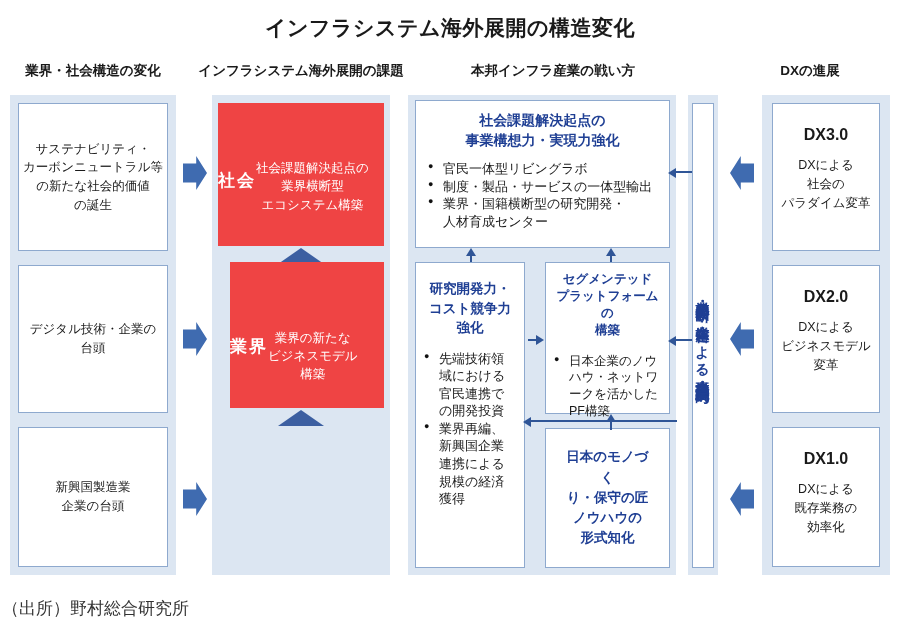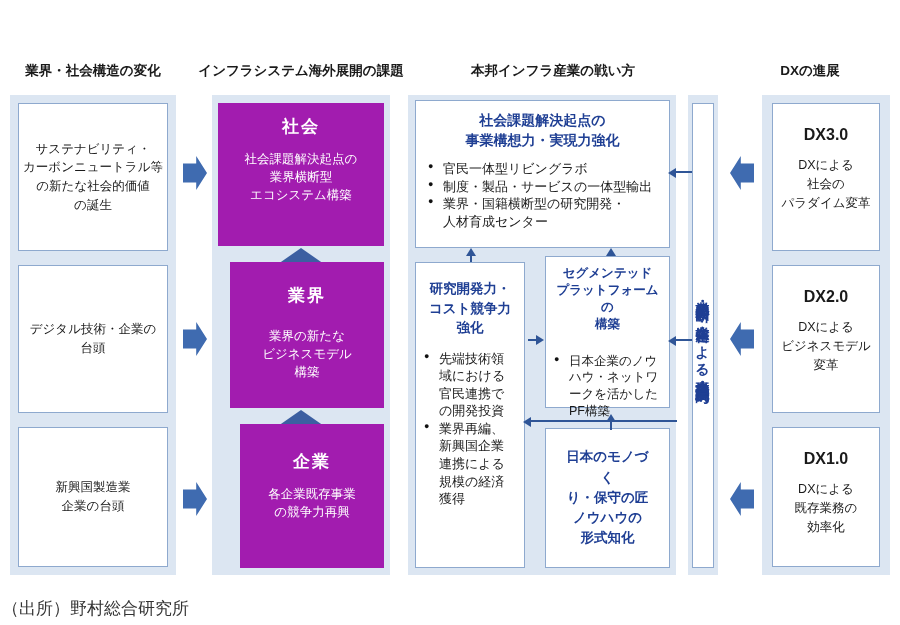--- a/index.html
+++ b/index.html
@@ -32,22 +32,22 @@
   .box{
     position:absolute;background:#ffffff;border:1px solid #8ea9ce;
     box-sizing:border-box;display:flex;flex-direction:column;
     align-items:center;justify-content:center;text-align:center;
   }
   .box .bt{font-weight:bold;}
   .box .bd{font-weight:normal;}
 
   
   .dk{
-    position:absolute;background:#a21caf;color:#ffffff;box-sizing:border-box;
-    display:flex;flex-direction:column;align-items:center;justify-content:flex-start;
+    position:absolute;background:#ef4444;color:#ffffff;box-sizing:border-box;
+    display:flex;flex-direction:row;align-items:center;justify-content:flex-start;
     text-align:center;
   }
   .dk .dt{font-size:17px;font-weight:bold;letter-spacing:2px;}
   .dk .dd{font-size:12.5px;font-weight:normal;line-height:1.45;}
 
   
   .chev{
     position:absolute;background:#3f6bb0;
     clip-path:polygon(0% 22%,55% 22%,55% 0%,100% 50%,55% 100%,55% 78%,0% 78%);
   }
@@ -87,20 +87,21 @@
 
   .source{
     position:absolute;left:2px;top:597px;font-size:17px;color:#333;
   }
 </style>
 </head>
 <body>
 
 <div id="canvas">
 
+  <div class="title">インフラシステム海外展開の構造変化</div>
 
   <div class="colhead" style="left:10px;width:166px;">業界・社会構造の変化</div>
   <div class="colhead" style="left:190px;width:222px;">インフラシステム海外展開の課題</div>
   <div class="colhead" style="left:430px;width:246px;">本邦インフラ産業の戦い方</div>
   <div class="colhead" style="left:730px;width:160px;">DXの進展</div>
 
   <div class="panel" style="left:10px;top:95px;width:166px;height:480px;"></div>
   <div class="panel" style="left:212px;top:95px;width:178px;height:480px;"></div>
   <div class="panel" style="left:408px;top:95px;width:268px;height:480px;"></div>
   <div class="panel" style="left:688px;top:95px;width:30px;height:480px;"></div>
@@ -132,25 +133,20 @@
 エコシステム構築</div>
   </div>
   <div class="upwhite" style="left:278px;top:248px;width:46px;height:16px;"></div>
   <div class="dk" style="left:230px;top:262px;width:154px;height:146px;padding-top:22px;">
     <div class="dt">業界</div>
     <div class="dd" style="white-space:pre-line;margin-top:20px;">業界の新たな
 ビジネスモデル
 構築</div>
   </div>
   <div class="upwhite" style="left:278px;top:410px;width:46px;height:16px;"></div>
-  <div class="dk" style="left:240px;top:424px;width:144px;height:144px;padding-top:26px;">
-    <div class="dt">企業</div>
-    <div class="dd" style="white-space:pre-line;margin-top:12px;">各企業既存事業
-の競争力再興</div>
-  </div>
 
   <div class="box" style="left:415px;top:100px;width:255px;height:148px;justify-content:flex-start;padding:10px 12px 0 12px;">
     <div class="navy-t" style="font-size:14px;line-height:1.4;white-space:pre-line;width:100%;">社会課題解決起点の
 事業構想力・実現力強化</div>
     <ul class="bullets" style="font-size:13px;margin-top:10px;width:100%;">
       <li style="white-space:pre-line;">官民一体型リビングラボ</li>
       <li style="white-space:pre-line;">制度・製品・サービスの一体型輸出</li>
       <li style="white-space:pre-line;">業界・国籍横断型の研究開発・
 人材育成センター</li>
     </ul>
@@ -164,25 +160,25 @@
   <div class="box" style="left:415px;top:262px;width:110px;height:306px;justify-content:flex-start;padding:16px 8px 0 8px;">
     <div class="navy-t" style="font-size:13.5px;line-height:1.45;white-space:pre-line;width:100%;">研究開発力・
 コスト競争力
 強化</div>
     <ul class="bullets" style="font-size:13px;margin-top:12px;width:100%;">
       <li>先端技術領域における官民連携での開発投資</li>
       <li>業界再編、新興国企業連携による規模の経済獲得</li>
     </ul>
   </div>
 
-  <div class="box" style="left:545px;top:256px;width:125px;height:152px;justify-content:flex-start;padding:8px 8px 12px 8px;">
+  <div class="box" style="left:545px;top:262px;width:125px;height:152px;justify-content:flex-start;padding:8px 8px 12px 8px;">
     <div class="navy-t" style="font-size:12.5px;line-height:1.35;white-space:pre-line;width:100%;">セグメンテッド
 プラットフォームの
 構築</div>
-    <ul class="bullets" style="font-size:12.5px;margin-top:20px;width:100%;">
+    <ul class="bullets" style="font-size:12.5px;margin-top:14px;width:100%;">
       <li>日本企業のノウハウ・ネットワークを活かしたPF構築</li>
     </ul>
   </div>
 
   <div class="ln" style="left:528px;top:339px;width:10px;height:1.5px;"></div>
   <div class="arrowhead ah-right" style="left:536px;top:335px;"></div>
 
   <div class="box" style="left:545px;top:428px;width:125px;height:140px;padding:16px;">
     <div class="navy-t" style="font-size:13.5px;line-height:1.5;white-space:pre-line;">日本のモノづく
 り・保守の匠

